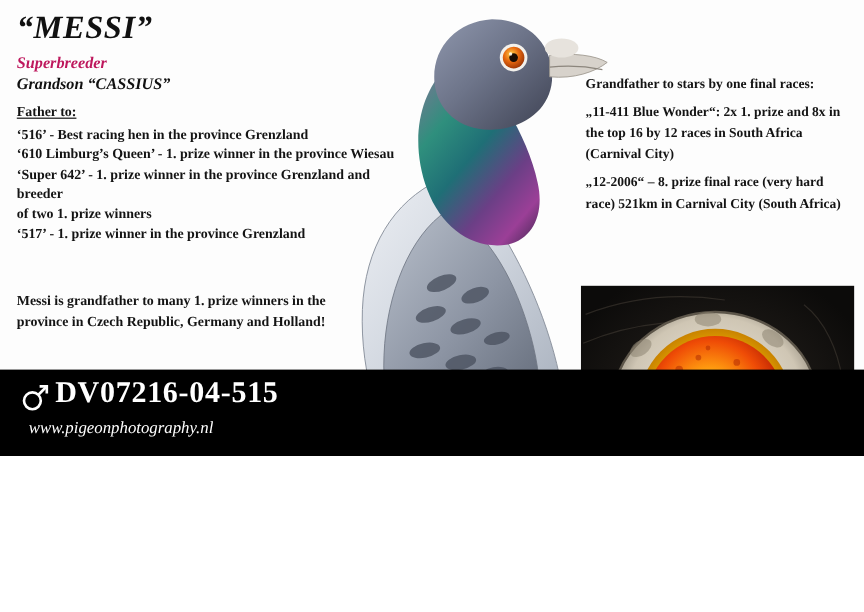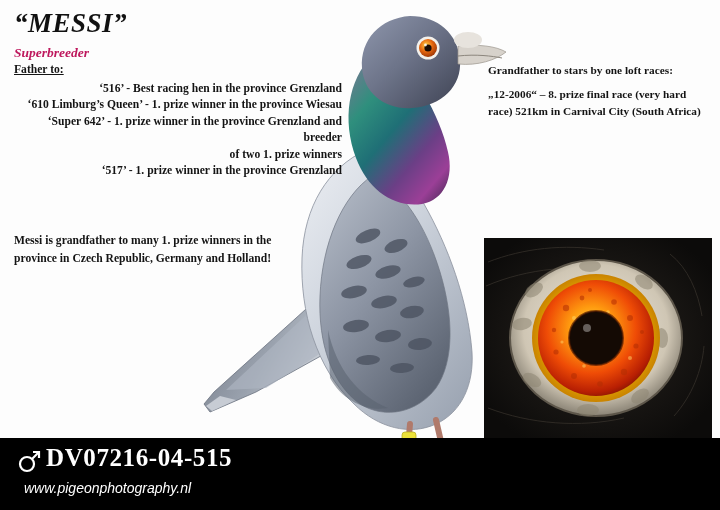--- a/index.html
+++ b/index.html
@@ -9,21 +9,21 @@
   body {
     width: 720px;
     height: 510px;
     background: #ffffff;
     font-family: "Liberation Sans", sans-serif;
     overflow: hidden;
   }
   #page {
     position: relative;
     width: 720px;
-    height: 510px;
+    height: 380px;
     background: #fdfdfd;
     overflow: hidden;
   }
 
   
   .left-col {
     position: absolute;
     left: 12px;
     top: 8px;
     width: 330px;
@@ -66,33 +66,32 @@
     margin-bottom: 4px;
   }
   .ltext.sub-lead {
     margin-bottom: 2px;
     text-decoration: underline;
   }
   .list {
     margin: 0 0 0 2px;
     padding: 0;
     list-style: none;
-    text-align: right;
   }
   .list li {
     font-family: "Liberation Serif", serif;
     font-size: 11.6px;
     font-weight: bold;
     color: #141414;
     line-height: 16.5px;
   }
   .para-block {
     position: absolute;
     left: 12px;
-    top: 232px;
+    top: 242px;
     width: 300px;
     z-index: 5;
   }
   .para-block p {
     font-family: "Liberation Serif", serif;
     font-size: 11.6px;
     font-weight: bold;
     color: #141414;
     line-height: 18px;
     margin: 0 0 0 2px;
@@ -167,50 +166,52 @@
     position: absolute;
     left: 18px;
     top: 10px;
     width: 24px;
     height: 26px;
   }
   .website {
     position: absolute;
     left: 24px;
     top: 42px;
-    font-family: Liberation Sans, sans-serif;
+    font-family: Liberation Serif, serif;
     font-size: 14px;
     font-style: italic;
     color: #ffffff;
   }
 </style>
 </head>
 <body>
 
 <div id="page">
 
   <div class="left-col">
     <div class="title">“MESSI”</div>
     <div class="subtitle">Superbreeder</div>
+    <div class="subtitle2">Grandson “CASSIUS”</div>
     <p class="ltext sub-lead">Father to:</p>
     <ul class="list">
       <li>‘516’ - Best racing hen in the province Grenzland</li>
       <li>‘610 Limburg’s Queen’ - 1. prize winner in the province Wiesau</li>
       <li>‘Super 642’ - 1. prize winner in the province Grenzland and breeder</li>
       <li>of two 1. prize winners</li>
       <li>‘517’ -  1. prize winner in the province Grenzland</li>
     </ul>
   </div>
 
   <div class="para-block">
     <p>Messi is grandfather to many 1. prize winners in the province in Czech Republic, Germany and Holland!</p>
   </div>
 
   <div class="right-col">
-    <p class="rtext">Grandfather to stars by one loft races:</p>
+    <p class="rtext">Grandfather to stars by one final races:</p>
+    <p class="rtext">„11-411 Blue Wonder“: 2x 1. prize and 8x in the top 16 by 12 races in South Africa (Carnival City)</p>
     <p class="rtext">„12-2006“ – 8. prize final race (very hard race) 521km in Carnival City (South Africa)</p>
   </div>
 
   <div class="bird-stage">
     <svg class="bird-svg" width="330" height="470" viewBox="0 0 330 470" xmlns="http://www.w3.org/2000/svg" aria-hidden="true">
       <defs>
         <linearGradient id="headG" x1="0" y1="0" x2="1" y2="1">
           <stop offset="0%" stop-color="#8f97ad"></stop>
           <stop offset="45%" stop-color="#6d7489"></stop>
           <stop offset="100%" stop-color="#3e4253"></stop>

